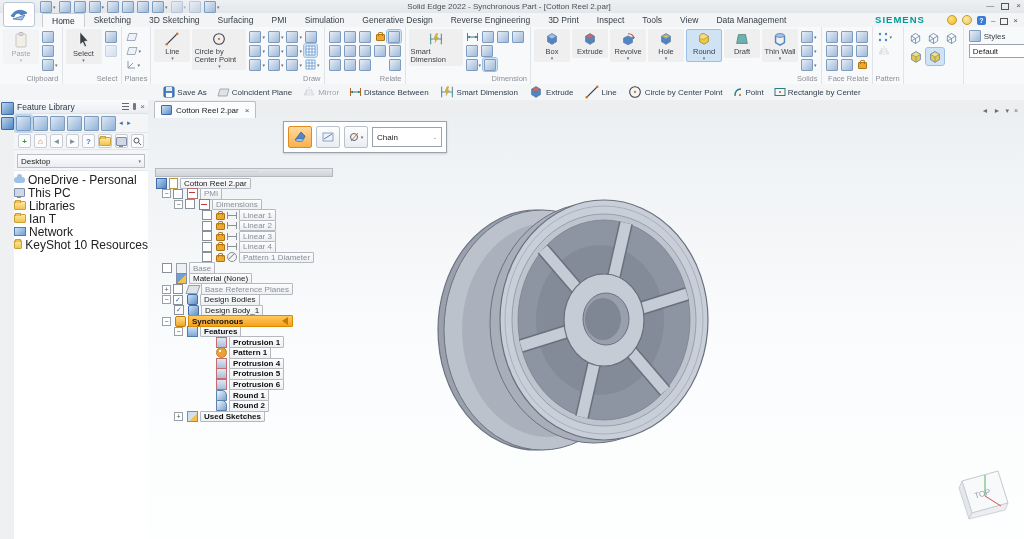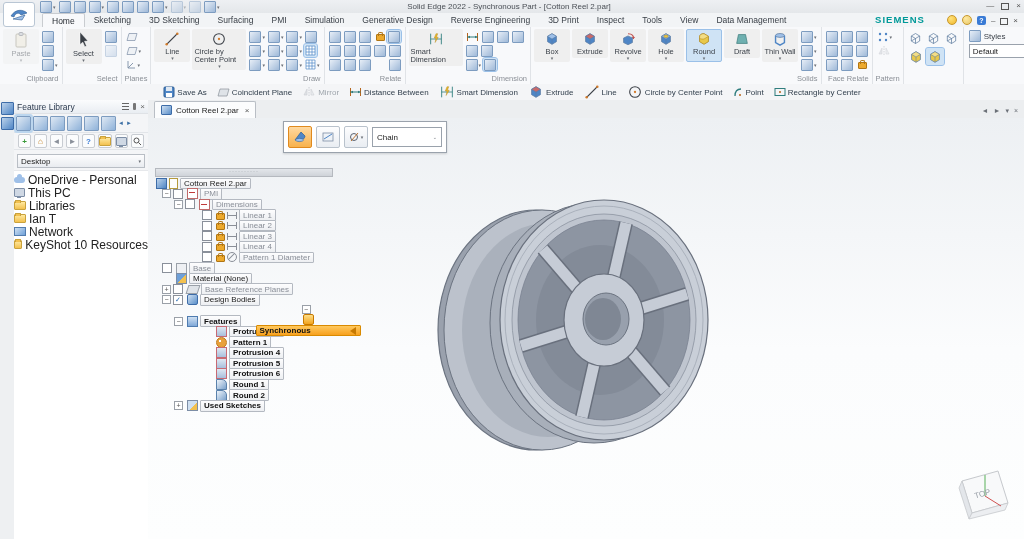--- a/index.html
+++ b/index.html
@@ -1084,21 +1084,28 @@
             </span>
           </div>
           <div class="trow" style="padding-left: 10px;">
             <span class="exp">−</span>
             <span class="cb">✓</span>
             <span class="ti ti-design-bodies"></span>
             <span class="pill">
               <span>Design Bodies</span>
             </span>
           </div>
-          <div class="trow bold" style="padding-left: 10px; flex-direction: column;">
+          <div class="trow" style="padding-left: 22px;">
+            <span class="cb">✓</span>
+            <span class="ti ti-design-body"></span>
+            <span class="pill">
+              <span>Design Body_1</span>
+            </span>
+          </div>
+          <div class="trow bold" style="padding-left: 10px;">
             <span class="exp">−</span>
             <span class="ti ti-synchronous"></span>
             <span class="pill hl">
               <span>Synchronous</span>
               <span class="arrowL"></span>
             </span>
           </div>
           <div class="trow bold" style="padding-left: 22px;">
             <span class="exp">−</span>
             <span class="ti ti-features"></span>

